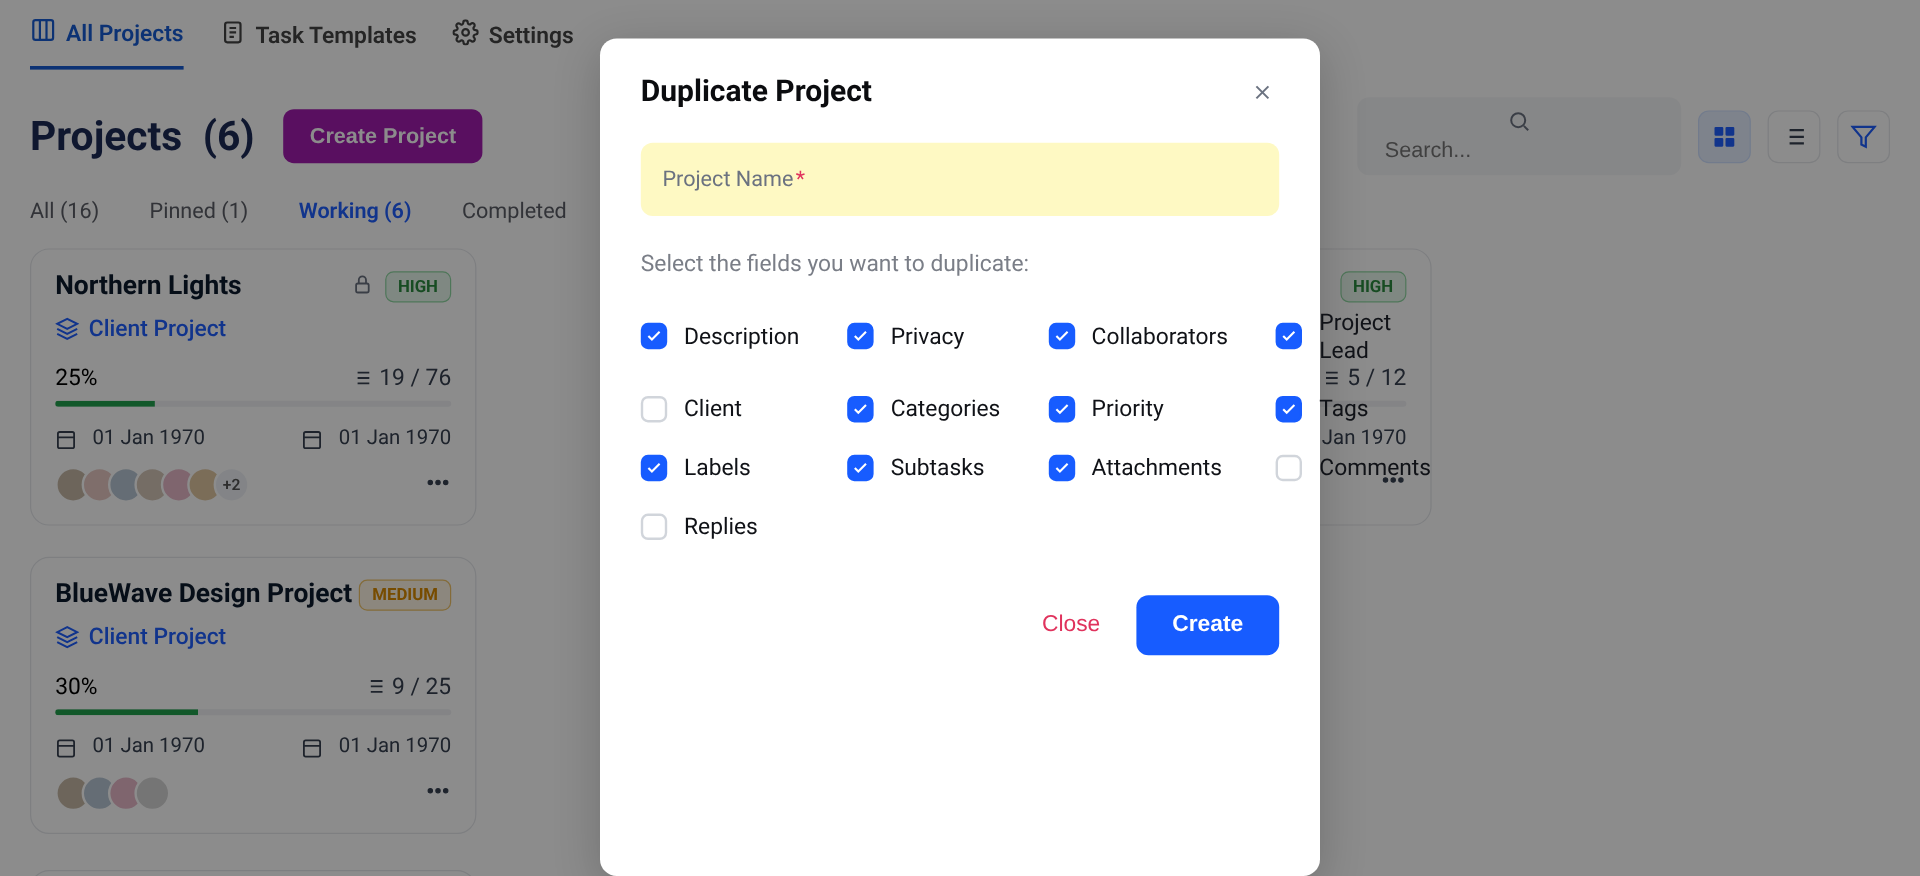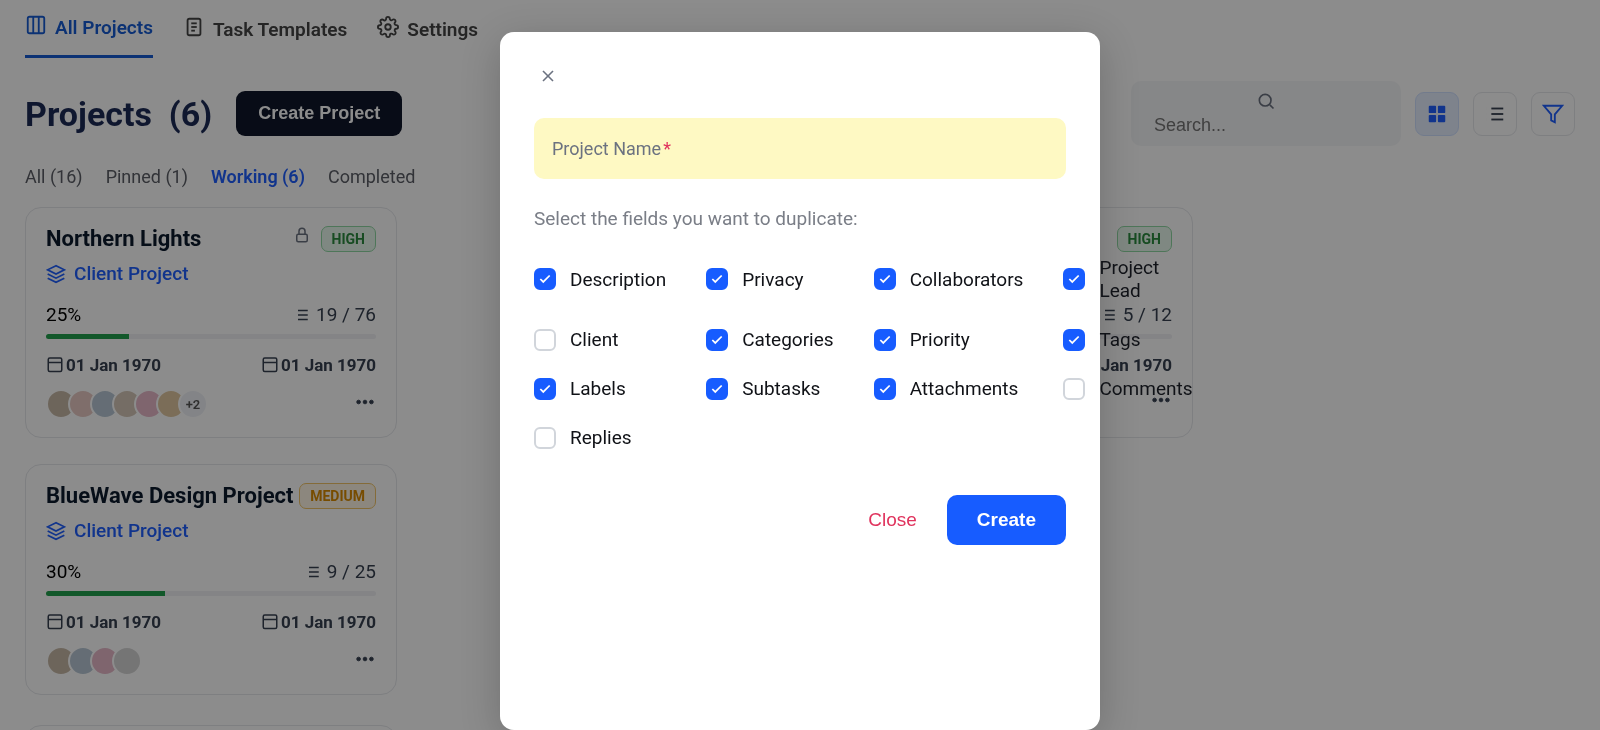--- a/index.html
+++ b/index.html
@@ -38,21 +38,21 @@
   padding: 22px 25px 10px 25px;
   gap: 24px;
 }
 .header h1 {
   font-size: 34px;
   font-weight: 700;
   color: #1d2b57;
 }
 .header h1 .count { color: #1d2b57; font-weight: 700; }
 .create-btn {
-  background: #0f172a;
+  background: #a21caf;
   color: #fff;
   border: none;
   border-radius: 9px;
   padding: 12px 22px;
   font-size: 18px;
   font-weight: 600;
   cursor: pointer;
 }
 .header-right {
   margin-left: auto;
@@ -86,21 +86,21 @@
   display: flex;
   align-items: center;
   justify-content: center;
   cursor: pointer;
   background: #fff;
 }
 .iconbtn.active { background: #e6efff; border-color: #cfe0ff; }
 .iconbtn svg { width: 22px; height: 22px; }
 .filters {
   display: flex;
-  gap: 23px;
+  gap: 42px;
   padding: 10px 25px 20px 25px;
   font-size: 18px;
 }
 .filters .f {
   color: #5b5e66;
   cursor: pointer;
 }
 .filters .f.active { color: #1f5fff; font-weight: 600; }
 .projects {
   display: flex;
@@ -118,21 +118,21 @@
   display: flex;
   align-items: flex-start;
   justify-content: space-between;
 }
 .card-title {
   font-size: 22px;
   font-weight: 700;
   color: #0c1a2d;
   max-width: 250px;
 }
-.card-top-right { display: flex; align-items: flex-start; gap: 10px; }
+.card-top-right { display: flex; align-items: center; gap: 10px; }
 .badge {
   padding: 4px 10px;
   border-radius: 7px;
   font-size: 14px;
   font-weight: 700;
   border: 1px solid;
 }
 .badge.high { color: #2a8a3e; background: #e8f7ed; border-color: #8fd7a2; }
 .badge.medium { color: #d98a00; background: #fff6e6; border-color: #f0c469; }
 .lock svg { width: 18px; height: 18px; stroke: #6b7280; }
@@ -151,21 +151,21 @@
   justify-content: space-between;
   align-items: center;
   margin-top: 18px;
   font-size: 19px;
 }
 .tasks-count { display:flex; align-items:center; gap:6px; color:#374151; }
 .tasks-count svg { width:18px; height:18px; stroke:#374151; }
 .bar { height: 5px; background:#f0f1f4; border-radius:4px; margin-top:8px; overflow:hidden;}
 .bar .fill { height:100%; background:#22a04d; }
 .dates { display:flex; justify-content:space-between; margin-top:16px; font-size:17px; color:#374151;}
-.dates span { display:flex; align-items:flex-start; gap:2px;font-weight:bold;}
+.dates span { display:flex; align-items:flex-end; gap:13px;}
 .dates svg { width:18px; height:18px; stroke:#374151; }
 .bottom { display:flex; justify-content:space-between; align-items:center; margin-top:14px;}
 .avatars { display:flex; }
 .avatars .av {
   width: 30px; height: 30px; border-radius:50%;
   border:2px solid #fff;
   margin-left:-8px;
   background:#d1d5db;
   display:flex; align-items:center; justify-content:center;
   font-size:12px; font-weight:700; color:#555;
@@ -510,20 +510,21 @@
         <span class="badge medium">MEDIUM</span>
       </div>
     </div>
 
   </div>
 </div>
 
 <div class="overlay">
   <div class="modal">
     <div class="modal-head">
+      <h2>Duplicate Project</h2>
       <div class="close-x">
         <svg viewBox="0 0 24 24" fill="none" stroke-width="2">
             <line x1="18" y1="6" x2="6" y2="18"></line>
             <line x1="6" y1="6" x2="18" y2="18"></line>
           </svg>
       </div>
     </div>
     <div class="name-field">
       <span>Project Name</span><span class="req">*</span>
     </div>

